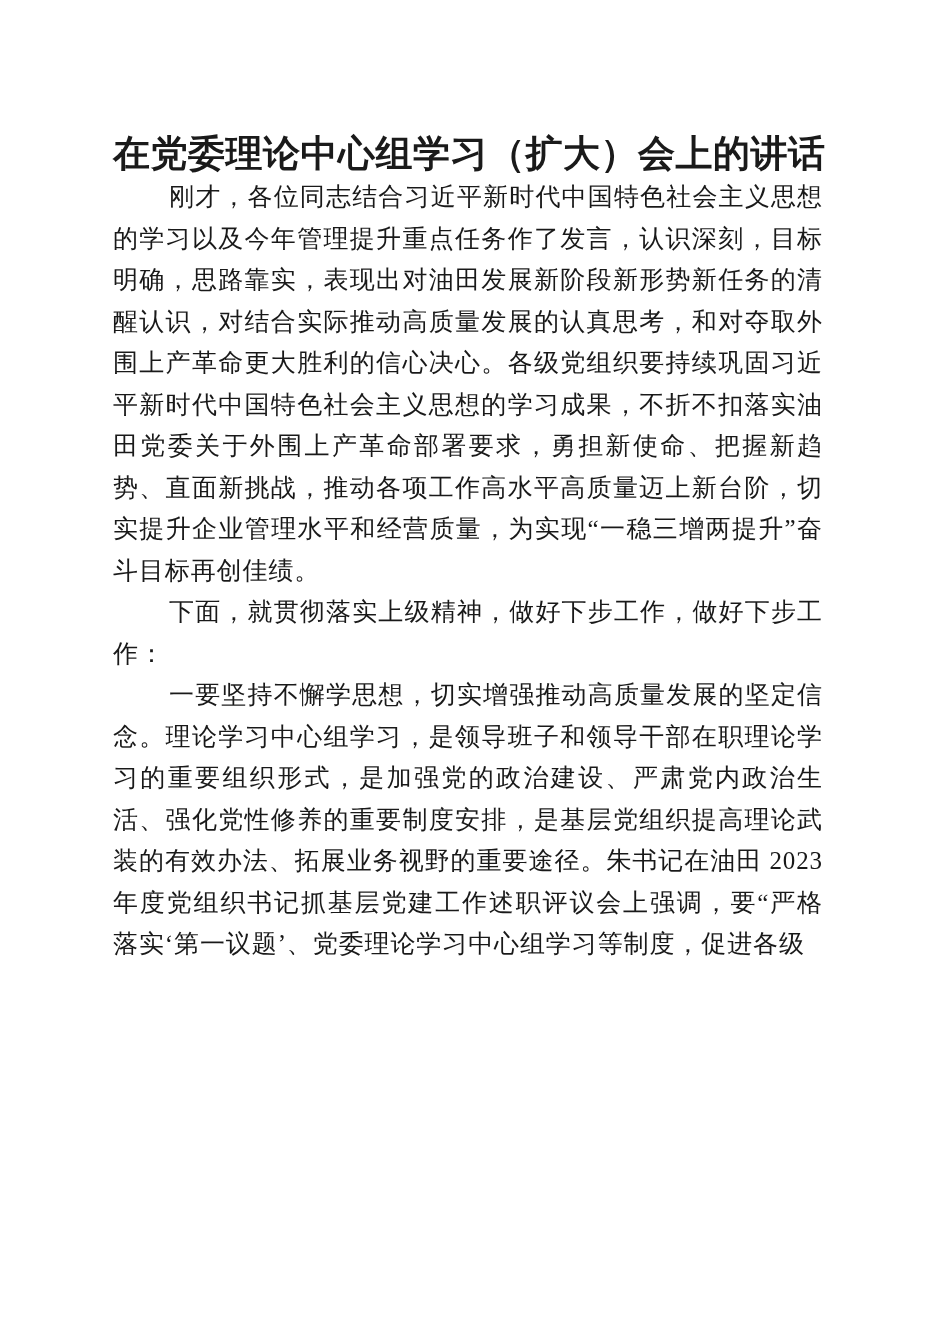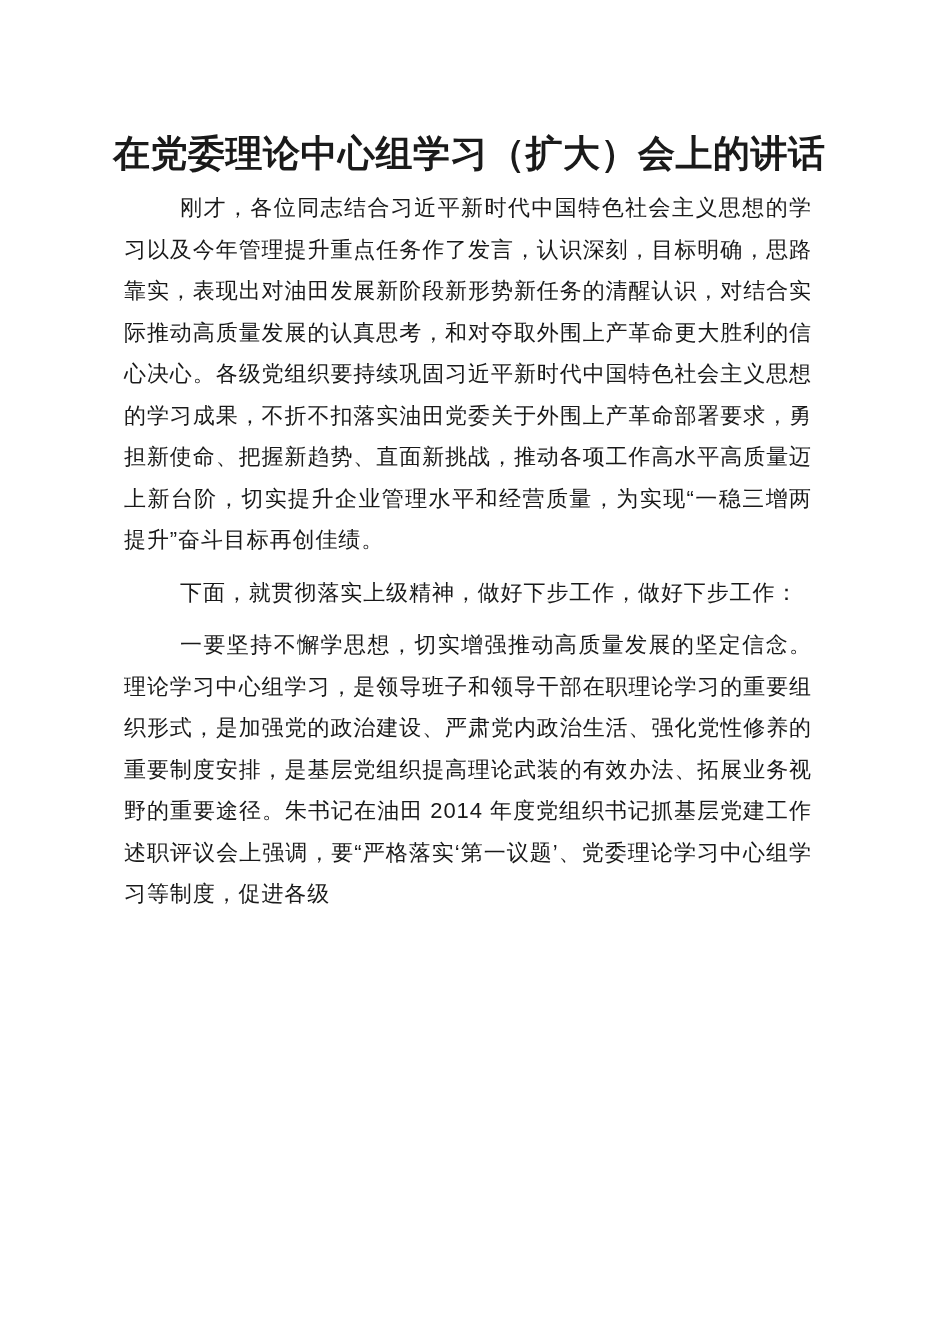--- a/index.html
+++ b/index.html
@@ -74,24 +74,24 @@
     padding: 0;
     font-family: "Liberation Serif", "DejaVu Serif", serif;
     font-size: 27px;
     line-height: 42px;
     color: #1d1d1d;
     padding-left: 47px;
     letter-spacing: 1px;
   }
 
   .body-p {
-    margin: 11px;
+    margin: 0;
     padding: 0;
-    font-family: Liberation Sans, sans-serif;
-    font-size: 22px;
+    font-family: Liberation Serif, serif;
+    font-size: 25px;
     line-height: 41.5px;
     color: #191919;
     text-align: justify;
     text-align-last: left;
     text-justify: inter-character;
     text-indent: 56px;
     letter-spacing: 0.9px;
     word-break: break-all;
   }
 
@@ -104,16 +104,16 @@
   <div class="content">
 
     <h1 class="doc-title">在党委理论中心组学习（扩大）会上的讲话</h1>
 
 
 
     <p class="body-p">刚才，各位同志结合习近平新时代中国特色社会主义思想的学习以及今年管理提升重点任务作了发言，认识深刻，目标明确，思路靠实，表现出对油田发展新阶段新形势新任务的清醒认识，对结合实际推动高质量发展的认真思考，和对夺取外围上产革命更大胜利的信心决心。各级党组织要持续巩固习近平新时代中国特色社会主义思想的学习成果，不折不扣落实油田党委关于外围上产革命部署要求，勇担新使命、把握新趋势、直面新挑战，推动各项工作高水平高质量迈上新台阶，切实提升企业管理水平和经营质量，为实现“一稳三增两提升”奋斗目标再创佳绩。</p>
 
     <p class="body-p">下面，就贯彻落实上级精神，做好下步工作，做好下步工作：</p>
 
-    <p class="body-p">一要坚持不懈学思想，切实增强推动高质量发展的坚定信念。理论学习中心组学习，是领导班子和领导干部在职理论学习的重要组织形式，是加强党的政治建设、严肃党内政治生活、强化党性修养的重要制度安排，是基层党组织提高理论武装的有效办法、拓展业务视野的重要途径。朱书记在油田 2014 年度党组织书记抓基层党建工作述职评议会上强调，要“严格落实‘第一议题’、党委理论学习中心组学习等制度，促进各级</p>
+    <p class="body-p">一要坚持不懈学思想，切实增强推动高质量发展的坚定信念。理论学习中心组学习，是领导班子和领导干部在职理论学习的重要组织形式，是加强党的政治建设、严肃党内政治生活、强化党性修养的重要制度安排，是基层党组织提高理论武装的有效办法、拓展业务视野的重要途径。朱书记在油田 2023 年度党组织书记抓基层党建工作述职评议会上强调，要“严格落实‘第一议题’、党委理论学习中心组学习等制度，促进各级</p>
 
   </div>
 </div>
 
 </body></html>

